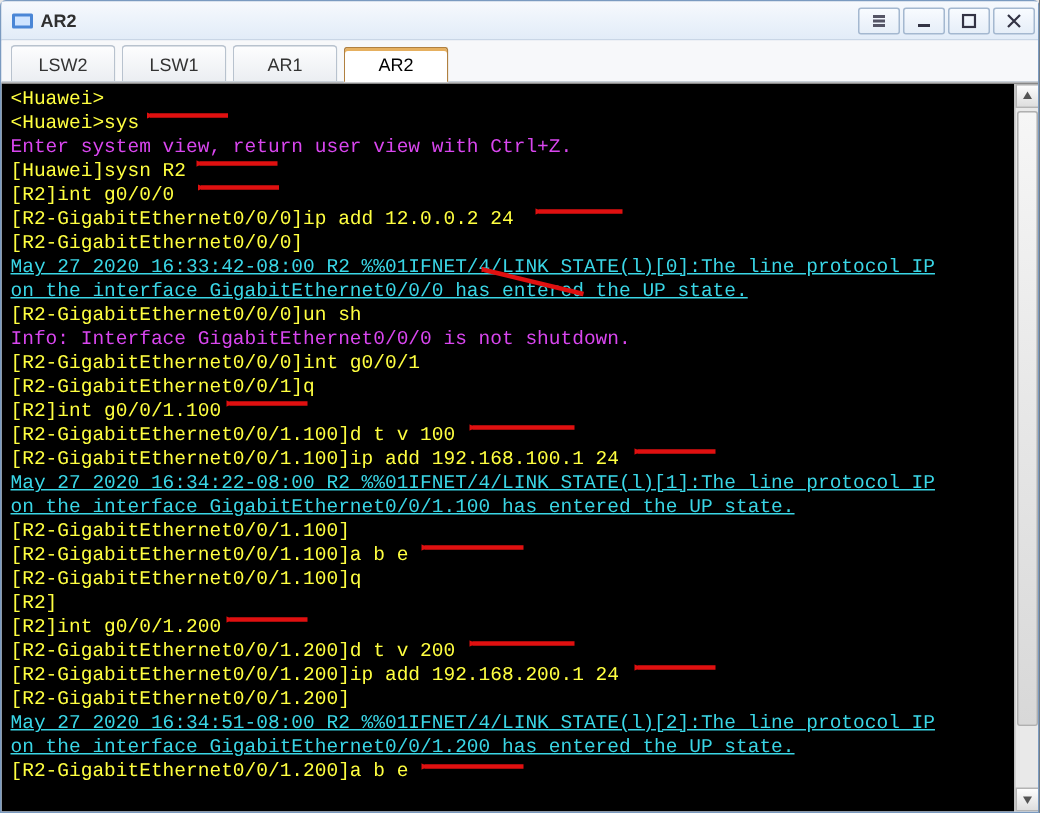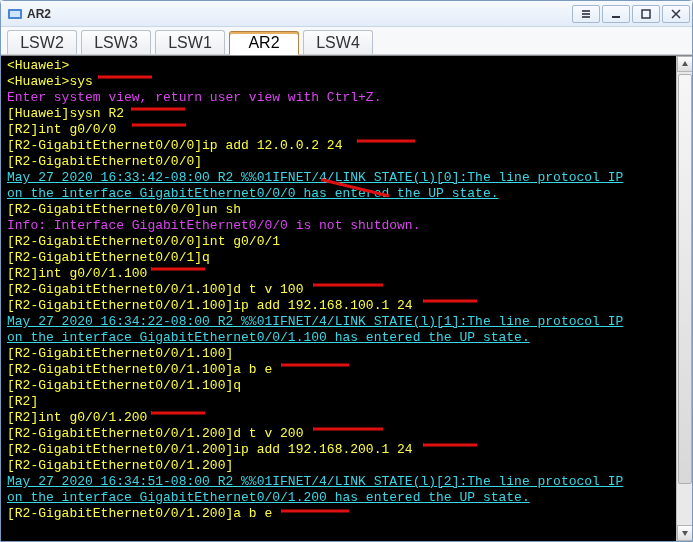--- a/index.html
+++ b/index.html
@@ -60,21 +60,21 @@
   .tab {
     min-width: 70px;
     height: 24px;
     border: 1px solid #b8c2ce;
     border-bottom: none;
     background: linear-gradient(#fdfdfe,#ebeef2);
     border-radius: 3px 3px 0 0;
     display: flex;
     align-items: center;
     justify-content: center;
-    font-size: 16px;
+    font-size: 12px;
     color: #333;
     cursor: pointer;
     padding: 0 10px;
   }
   .tab.active {
     background: #fff;
     border-color: #b08040;
     color: #000;
     position: relative;
     top: 1px;
@@ -165,24 +165,23 @@
       <div class="win-btn">
         <svg viewBox="0 0 10 10">
             <path d="M1 1 L9 9 M9 1 L1 9" stroke="#334" stroke-width="1.5"></path>
           </svg>
       </div>
     </div>
   </div>
 
   <div class="tabbar" id="tabbar">
       <div class="tab">LSW2</div>
-      <div class="tab">LSW3</div>
       <div class="tab">LSW1</div>
+      <div class="tab">AR1</div>
       <div class="tab active">AR2</div>
-      <div class="tab">LSW4</div>
     </div>
 
   <div class="term-wrap">
     <div class="terminal" id="terminal"><div class="tline ylw">&lt;Huawei&gt;</div><div class="tline ylw">&lt;Huawei&gt;sys</div><div class="tline wht">Enter system view, return user view with Ctrl+Z.</div><div class="tline ylw">[Huawei]sysn R2</div><div class="tline ylw">[R2]int g0/0/0</div><div class="tline ylw">[R2-GigabitEthernet0/0/0]ip add 12.0.0.2 24</div><div class="tline ylw">[R2-GigabitEthernet0/0/0]</div><div class="tline cyn">May 27 2020 16:33:42-08:00 R2 %%01IFNET/4/LINK_STATE(l)[0]:The line protocol IP</div><div class="tline cyn">on the interface GigabitEthernet0/0/0 has entered the UP state.</div><div class="tline ylw">[R2-GigabitEthernet0/0/0]un sh</div><div class="tline wht">Info: Interface GigabitEthernet0/0/0 is not shutdown.</div><div class="tline ylw">[R2-GigabitEthernet0/0/0]int g0/0/1</div><div class="tline ylw">[R2-GigabitEthernet0/0/1]q</div><div class="tline ylw">[R2]int g0/0/1.100</div><div class="tline ylw">[R2-GigabitEthernet0/0/1.100]d t v 100</div><div class="tline ylw">[R2-GigabitEthernet0/0/1.100]ip add 192.168.100.1 24</div><div class="tline cyn">May 27 2020 16:34:22-08:00 R2 %%01IFNET/4/LINK_STATE(l)[1]:The line protocol IP</div><div class="tline cyn">on the interface GigabitEthernet0/0/1.100 has entered the UP state.</div><div class="tline ylw">[R2-GigabitEthernet0/0/1.100]</div><div class="tline ylw">[R2-GigabitEthernet0/0/1.100]a b e</div><div class="tline ylw">[R2-GigabitEthernet0/0/1.100]q</div><div class="tline ylw">[R2]</div><div class="tline ylw">[R2]int g0/0/1.200</div><div class="tline ylw">[R2-GigabitEthernet0/0/1.200]d t v 200</div><div class="tline ylw">[R2-GigabitEthernet0/0/1.200]ip add 192.168.200.1 24</div><div class="tline ylw">[R2-GigabitEthernet0/0/1.200]</div><div class="tline cyn">May 27 2020 16:34:51-08:00 R2 %%01IFNET/4/LINK_STATE(l)[2]:The line protocol IP</div><div class="tline cyn">on the interface GigabitEthernet0/0/1.200 has entered the UP state.</div><div class="tline ylw">[R2-GigabitEthernet0/0/1.200]a b e</div><div class="tline ylw"></div><div class="arrow" style="left: 97px; top: 15px;"><svg width="56" height="12" viewBox="0 0 56 12">
             <defs>
               <marker id="ah" markerWidth="10" markerHeight="8" refX="1" refY="4" orient="auto">
                 <path d="M10 0 L0 4 L10 8 Z" fill="#e01010"></path>
               </marker>
             </defs>
             <line x1="54" y1="6" x2="2" y2="6" stroke="#e01010" stroke-width="3" marker-end="url(#ah)"></line>

